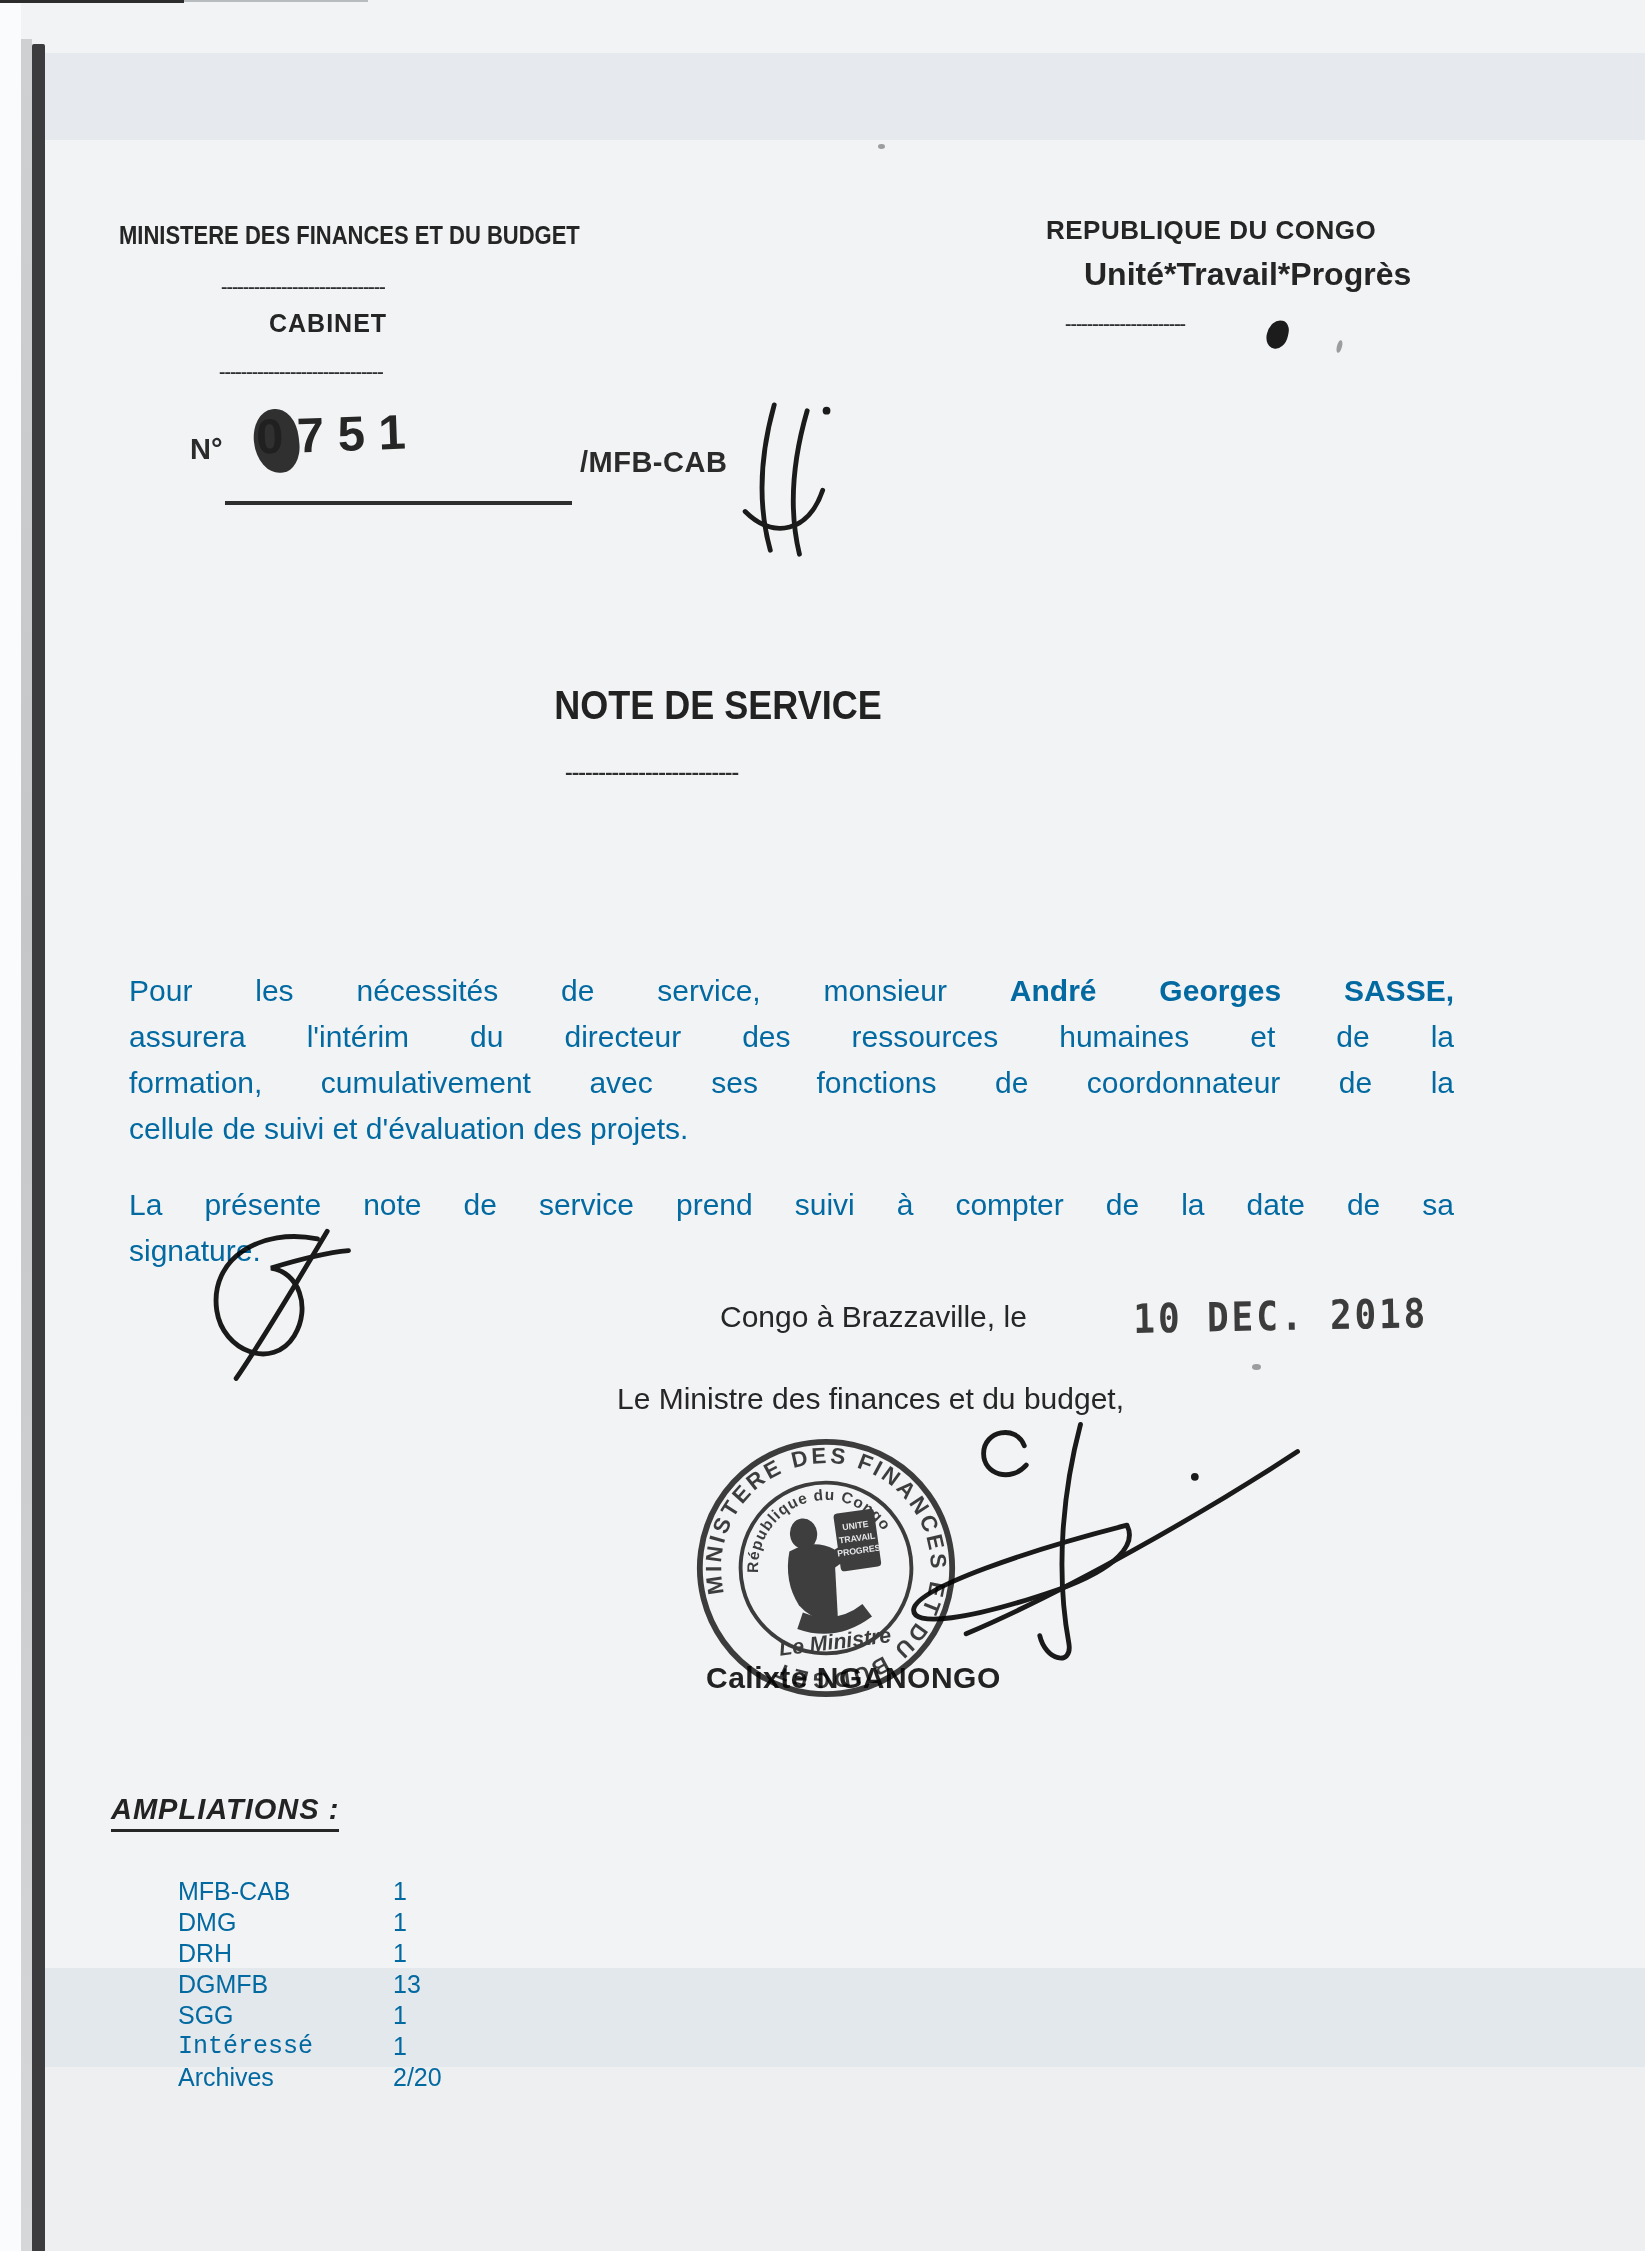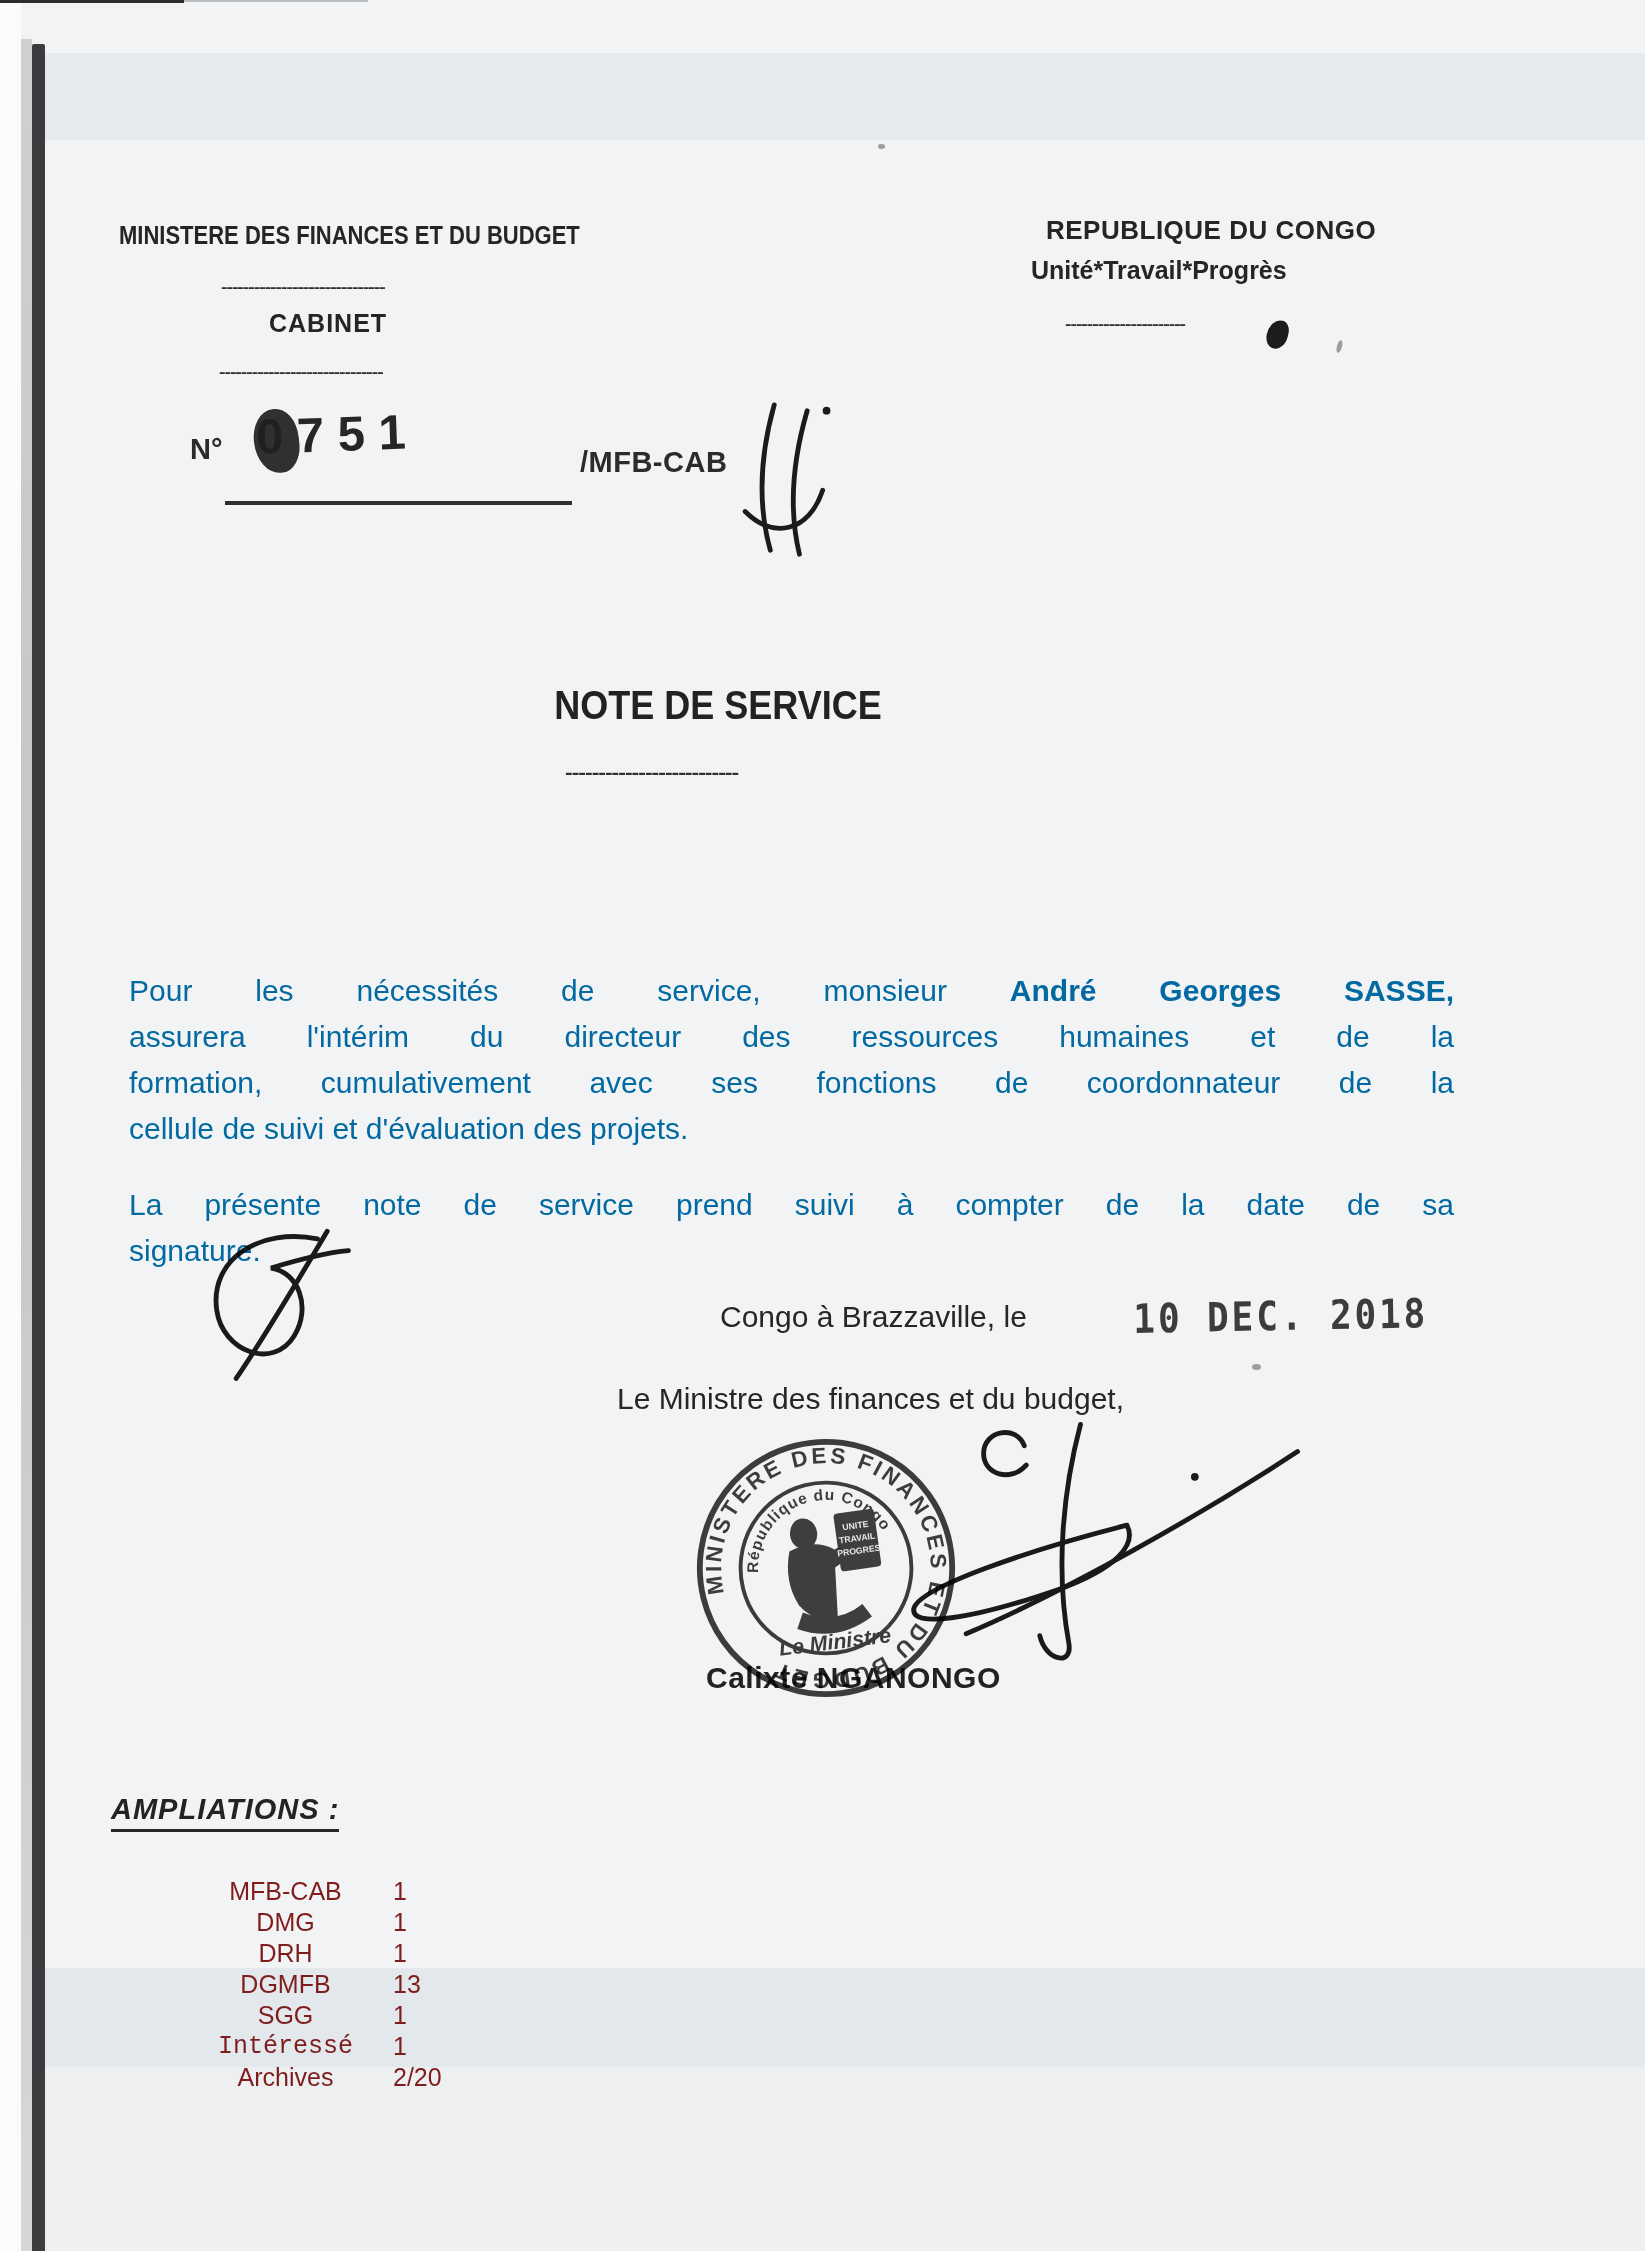--- a/index.html
+++ b/index.html
@@ -42,21 +42,21 @@
   <div class="abs speck" style="left:1337px;top:340px;width:4.9px;height:12.6px;transform:rotate(15deg);"></div>
   <div class="abs speck" style="left:1252px;top:1364px;width:8.7px;height:5.8px;"></div>
   <div class="abs" style="left:1267px;top:320px;width:21.3px;height:29px;background:#1c1c1c;border-radius:60% 40% 55% 45%;transform:rotate(12deg);"></div>
 
   <div class="abs txt bold" style="left:119px;top:221px;font-size:25px;letter-spacing:0;transform:scaleX(.88);transform-origin:left top;color:#252525;">MINISTERE DES FINANCES ET DU BUDGET</div>
   <div class="abs dashes" style="left:221px;top:275px;width:192px;">------------------------------</div>
   <div class="abs txt bold" style="left:269px;top:309px;font-size:25px;letter-spacing:1px;color:#252525;">CABINET</div>
   <div class="abs dashes" style="left:219px;top:360px;width:196px;">------------------------------</div>
 
   <div class="abs txt bold" style="left:998px;top:215px;font-size:26px;letter-spacing:0.5px;color:#252525;margin-left:48px;">REPUBLIQUE DU CONGO</div>
-  <div class="abs txt bold" style="left:1031px;top:256px;font-size:25px;color:#252525;">Unité*Travail*Progrès</div>
+  <div class="abs txt bold" style="left:1084px;top:256px;font-size:32px;color:#252525;">Unité*Travail*Progrès</div>
   <div class="abs dashes" style="left:1065px;top:312px;width:190px;">----------------------</div>
 
   <div class="abs txt bold" style="left:190px;top:433px;font-size:29px;">N°</div>
   <div class="abs txt bold" style="left:256px;top:406px;font-size:49px;letter-spacing:13.6px;color:#262626;transform:rotate(-2deg);">0751</div>
   <div class="abs" style="left:254px;top:409px;width:45px;height:64px;background:#1f1f1f;border-radius:50% 50% 45% 55%;opacity:.92;transform:rotate(-6deg);"></div>
   <div class="abs" style="left:225px;top:501px;width:347px;height:3.9px;background:#2e2e2e;"></div>
   <div class="abs txt bold" style="left:580px;top:446px;font-size:29px;letter-spacing:0.5px;">/MFB-CAB</div>
   <svg class="abs" style="left:718px;top:393px;" width="126" height="175" viewBox="0 0 130 180">
     <g fill="none" stroke="#1b1b1b" stroke-width="5" stroke-linecap="round">
       <path d="M 58 12 C 44 62, 40 112, 54 162"></path>
@@ -127,21 +127,21 @@
       <path d="M 438 46 C 340 110, 200 190, 96 234"></path>
       <path d="M 214 18 C 196 86, 188 168, 202 244 C 206 268, 178 262, 172 236"></path>
       <path d="M 262 122 C 160 148, 48 186, 42 208 C 38 228, 100 220, 192 188 C 252 166, 272 142, 262 122"></path>
       <path d="M 156 40 C 148 18, 114 24, 114 48 C 114 70, 142 78, 158 60"></path>
     </g>
     <circle cx="332" cy="72" r="4" fill="#1b1b1b"></circle>
   </svg>
 
   <div class="abs txt bold" style="left:111px;top:1793px;font-size:29px;font-style:italic;letter-spacing:1px;border-bottom:3.9px solid #262626;padding-bottom:2.9px;color:#232323;">AMPLIATIONS :</div>
 
-  <div class="abs" style="left:178px;top:1876px;font-size:25px;line-height:31px;color:#7f1d1d;text-align:center;">
+  <div class="abs" style="left:178px;top:1876px;font-size:25px;line-height:31px;color:#0369a1;">
     <div style="display:flex;">
       <span style="width:215px;">MFB-CAB</span>
       <span>1</span>
     </div>
     <div style="display:flex;">
       <span style="width:215px;">DMG</span>
       <span>1</span>
     </div>
     <div style="display:flex;">
       <span style="width:215px;">DRH</span>

